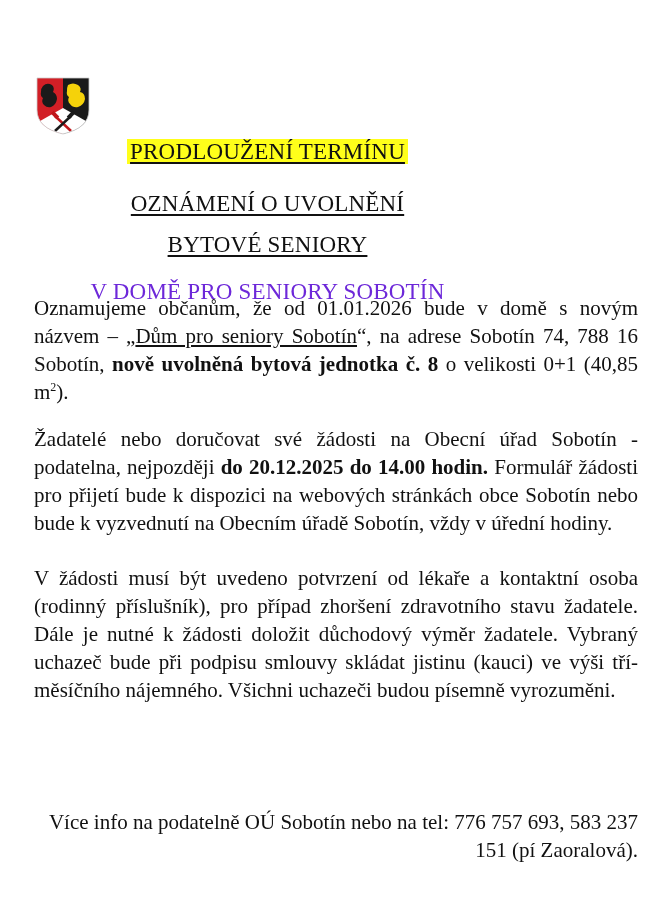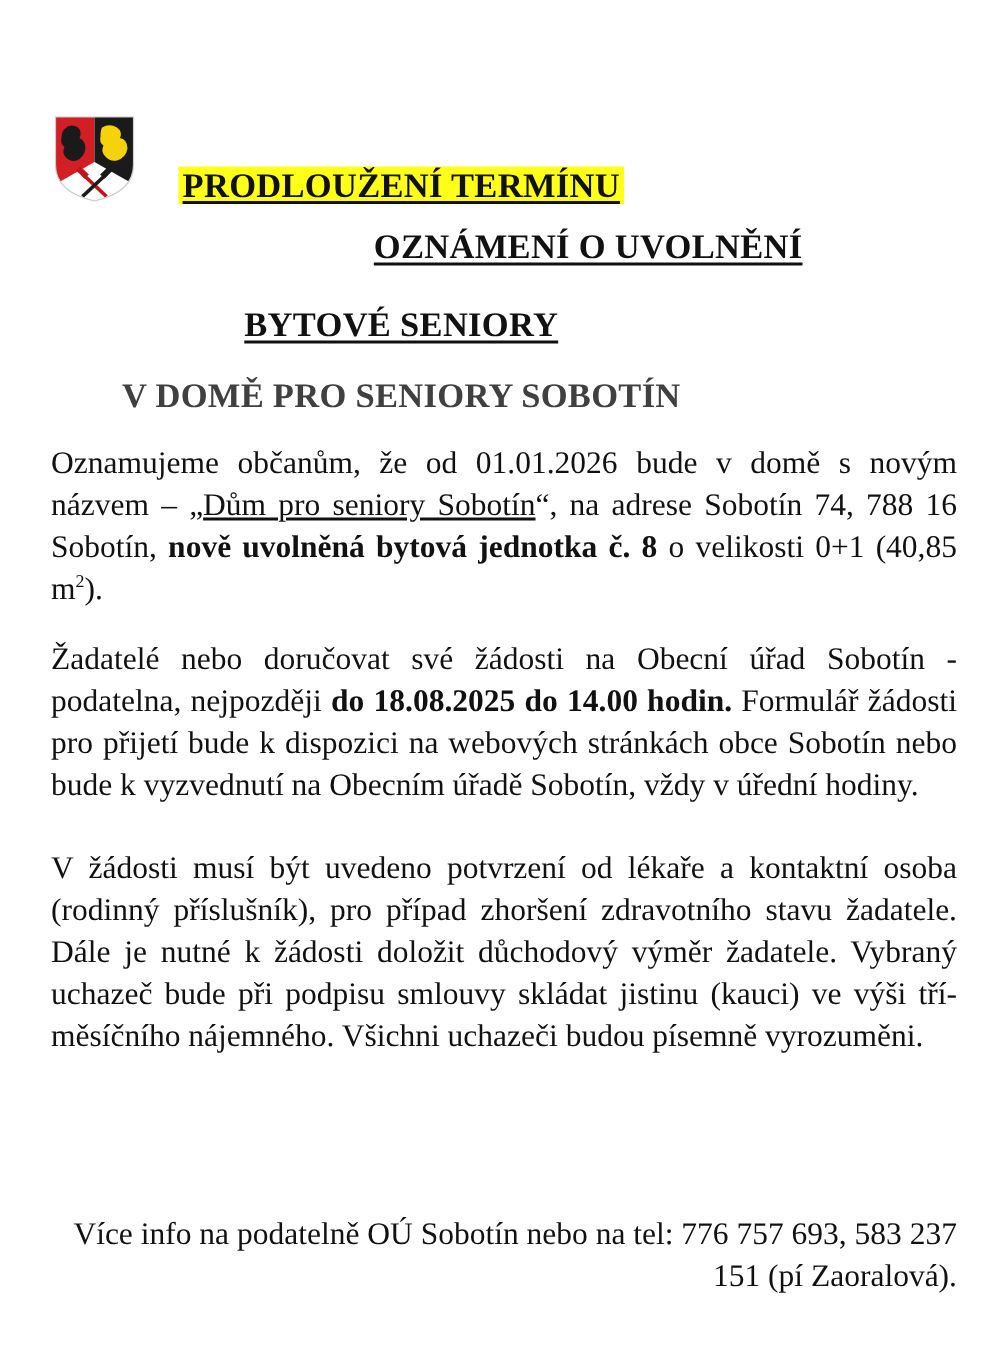--- a/index.html
+++ b/index.html
@@ -20,37 +20,38 @@
       left: 35px;
       top: 76px;
       width: 56px;
       height: 60px;
     }
     .title {
       position: absolute;
       left: 0;
       width: 535px;
       text-align: center;
-      font-weight: bold;
+      font-weight: normal;
       font-size: 23px;
       line-height: 28px;
       letter-spacing: 0.2px;
+      margin-top: 28px;
     }
     .title span {
       text-decoration: underline;
       text-decoration-thickness: 2px;
       text-underline-offset: 3px;
     }
     .t1 { top: 110px; }
     .t1 span { background: #ffff1a; padding: 0 3px; }
-    .t2 { top: 151px; text-align: right; }
+    .t2 { top: 162px; }
     .t3 { top: 203px; }
     .t4 {
       top: 250px;
-      color: #404040;
+      color: #6d28d9;
       font-size: 23px;
     }
     .t4 span { text-decoration: none; }
     .body {
       position: absolute;
       left: 34px;
       width: 604px;
       font-size: 21px;
       line-height: 28px;
       text-align: justify;
@@ -100,17 +101,17 @@
 </div>
 <div class="title t3">
   <span>BYTOVÉ SENIORY</span>
 </div>
 <div class="title t4">
   <span>V DOMĚ PRO SENIORY SOBOTÍN</span>
 </div>
 
 <p class="body p1"><span>Oznamujeme občanům, že od 01.01.2026 bude v domě s novým názvem – „</span><span class="u">Dům pro seniory Sobotín</span><span>“, na adrese Sobotín 74, 788 16 Sobotín, </span><b>nově uvolněná bytová jednotka č. 8</b><span> o velikosti 0+1 (40,85 m</span><sup>2</sup><span>).</span></p>
 
-<p class="body p2"><span>Žadatelé nebo doručovat své žádosti na Obecní úřad Sobotín - podatelna, nejpozději </span><b>do 18.08.2025 do 14.00 hodin.</b><span> Formulář žádosti pro přijetí bude k dispozici na webových stránkách obce Sobotín nebo bude k vyzvednutí na Obecním úřadě Sobotín, vždy v úřední hodiny.</span></p>
+<p class="body p2"><span>Žadatelé nebo doručovat své žádosti na Obecní úřad Sobotín - podatelna, nejpozději </span><b>do 20.12.2025 do 14.00 hodin.</b><span> Formulář žádosti pro přijetí bude k dispozici na webových stránkách obce Sobotín nebo bude k vyzvednutí na Obecním úřadě Sobotín, vždy v úřední hodiny.</span></p>
 
 <p class="body p3"><span>V žádosti musí být uvedeno potvrzení od lékaře a kontaktní osoba (rodinný příslušník), pro případ zhoršení zdravotního stavu žadatele. Dále je nutné k žádosti doložit důchodový výměr žadatele. Vybraný uchazeč bude při podpisu smlouvy skládat jistinu (kauci) ve výši tří-měsíčního nájemného. Všichni uchazeči budou písemně vyrozuměni.</span></p>
 
 <p class="body p4"><span>Více info na podatelně OÚ Sobotín nebo na tel: 776 757 693, 583 237 151 (pí Zaoralová).</span></p>
 
 </body></html>

